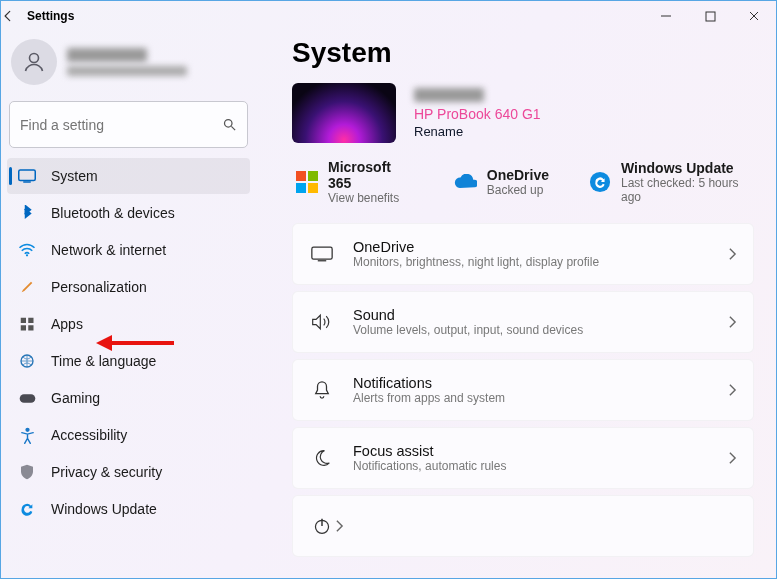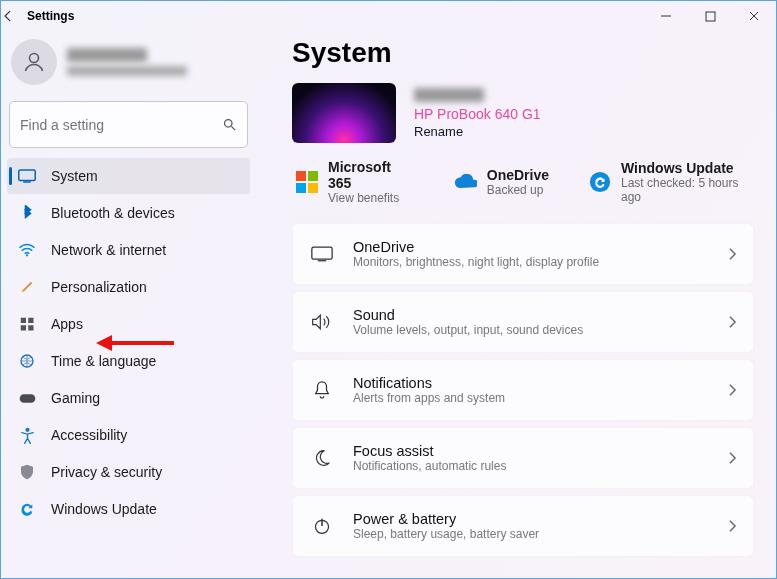--- a/index.html
+++ b/index.html
@@ -318,24 +318,20 @@
           </span>
       </div>
 
       <div class="card">
         <span class="cicon">
             <svg width="18" height="18" viewBox="0 0 22 22">
               <circle cx="11" cy="12" r="8" stroke="#333" stroke-width="1.5" fill="none"></circle>
               <line x1="11" y1="2" x2="11" y2="11" stroke="#333" stroke-width="1.8"></line>
             </svg>
           </span>
-        <div class="ctxt">
-          <div class="ctitle">Power &amp; battery</div>
-          <div class="csub">Sleep, battery usage, battery saver</div>
-        </div>
         <span class="chev">
             <svg width="9" height="14" viewBox="0 0 10 16">
               <path d="M2 2l6 6-6 6" stroke="#666" stroke-width="1.6" fill="none"></path>
             </svg>
           </span>
       </div>
     </div>
   </div>
 </div>
 

